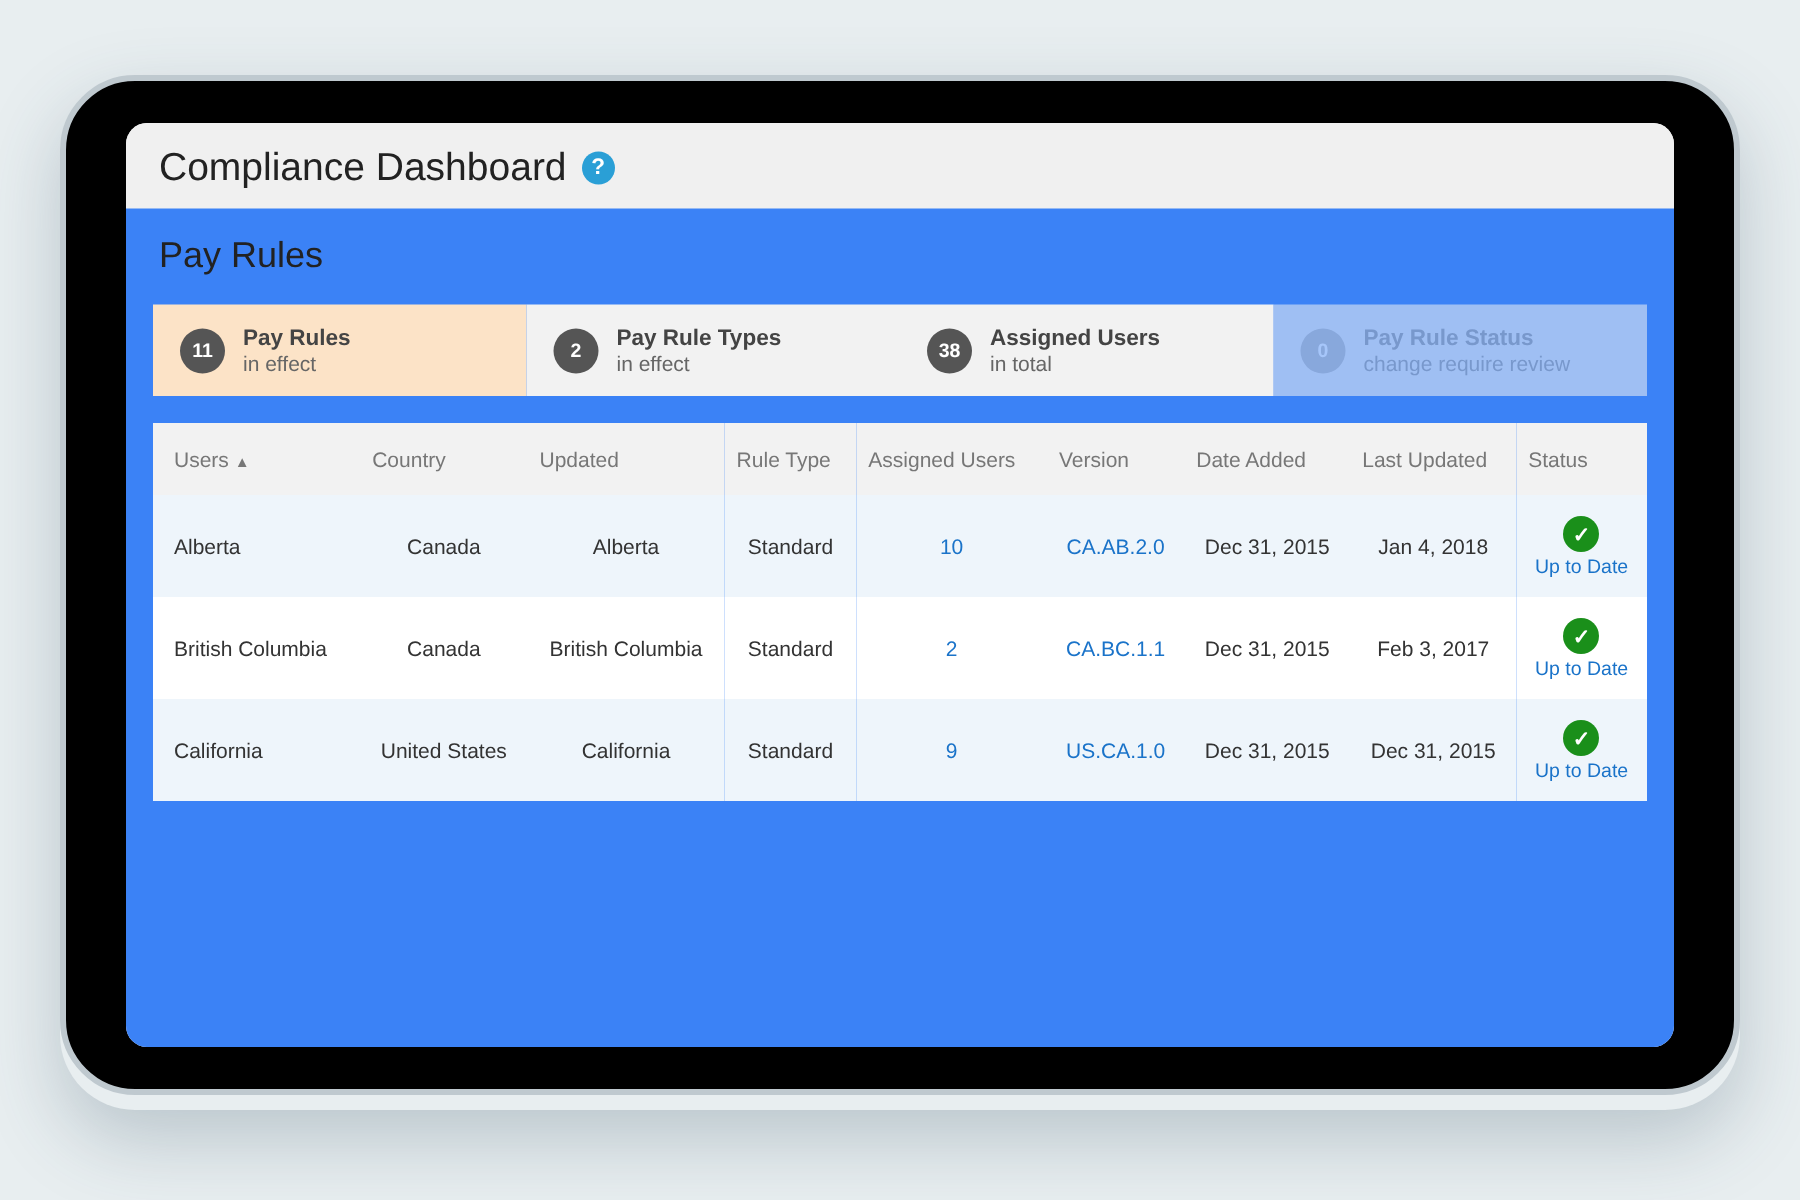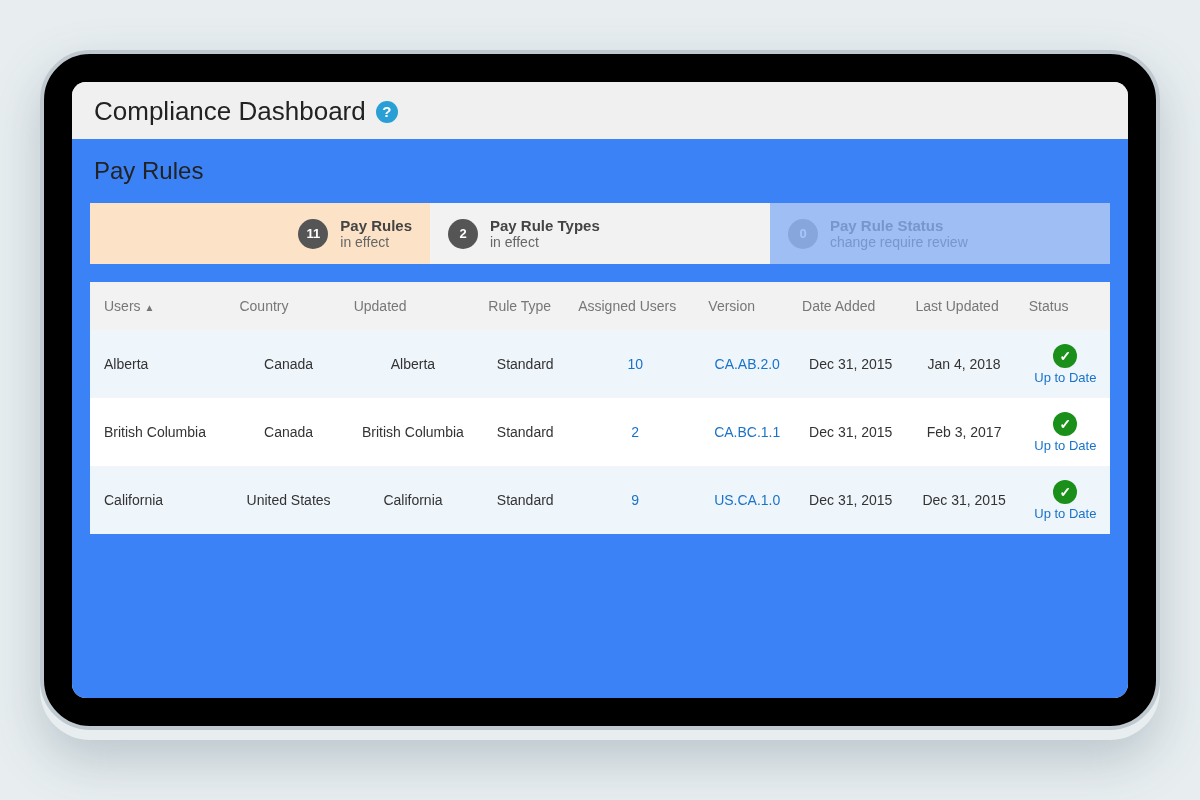--- a/index.html
+++ b/index.html
@@ -22,21 +22,21 @@
   }
   .tablet-frame {
     position: absolute;
     top: 50px;
     left: 40px;
     width: 1120px;
     height: 680px;
     background: #000;
     border-radius: 50px;
     border: 4px solid #bfc9cf;
-    padding: 28px 28px;
+    padding: 28px 40px;
   }
   .screen {
     width: 100%;
     height: 100%;
     background: #f0f0f0;
     border-radius: 14px;
     overflow: hidden;
     display: flex;
     flex-direction: column;
   }
@@ -85,21 +85,21 @@
   }
   .summary-card {
     flex: 1;
     display: flex;
     align-items: center;
     gap: 12px;
     padding: 14px 18px;
     background: #f2f2f2;
     cursor: pointer;
   }
-  .summary-card.active { background: #fce3c7; justify-content: flex-end; }
+  .summary-card.active { background: #fce3c7; }
   .summary-card.disabled { opacity: 0.55; cursor: default; }
   .badge-circle {
     width: 30px;
     height: 30px;
     border-radius: 50%;
     background: #555;
     color: #fff;
     display: flex;
     align-items: center;
     justify-content: center;
@@ -192,20 +192,27 @@
           <div class="summary-text">
             <div class="line1">Pay Rules</div>
             <div class="line2">in effect</div>
           </div>
         </div>
         <div class="summary-card">
           <div class="badge-circle">2</div>
           <div class="summary-text">
             <div class="line1">Pay Rule Types</div>
             <div class="line2">in effect</div>
+          </div>
+        </div>
+        <div class="summary-card">
+          <div class="badge-circle">38</div>
+          <div class="summary-text">
+            <div class="line1">Assigned Users</div>
+            <div class="line2">in total</div>
           </div>
         </div>
         <div class="summary-card disabled">
           <div class="badge-circle">0</div>
           <div class="summary-text">
             <div class="line1">Pay Rule Status</div>
             <div class="line2">change require review</div>
           </div>
         </div>
       </div>

